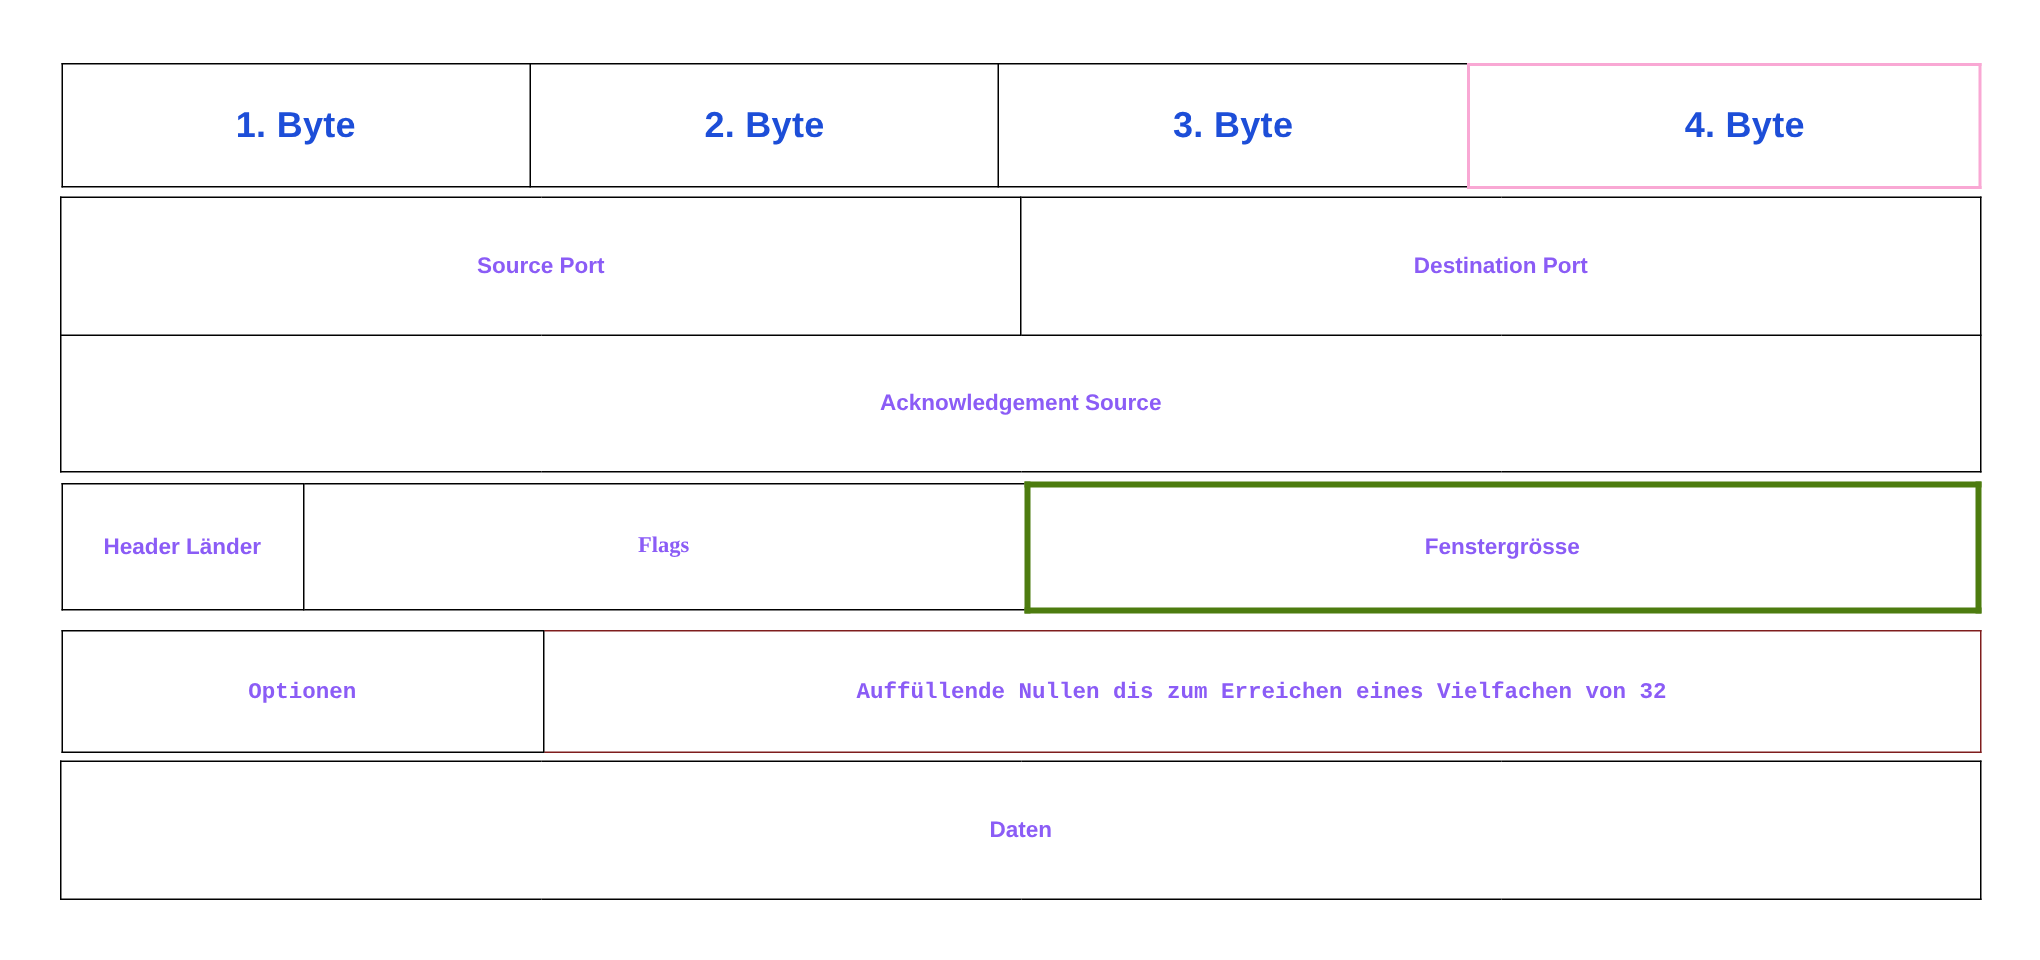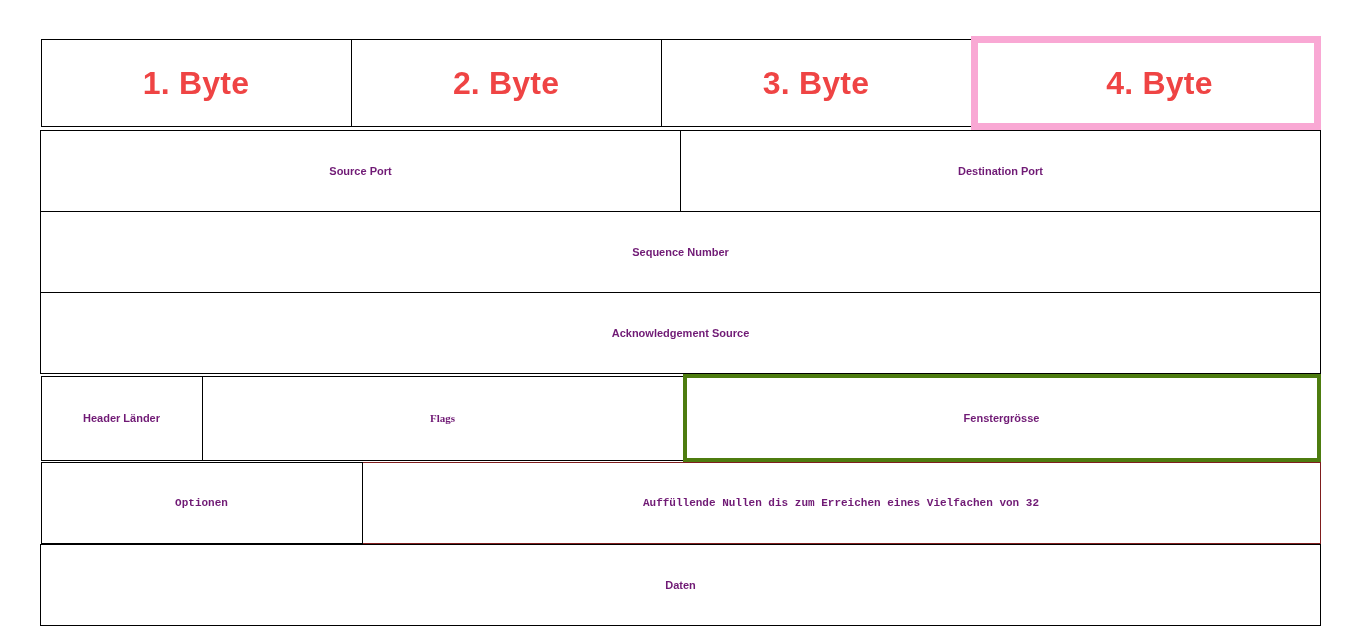--- a/index.html
+++ b/index.html
@@ -32,29 +32,29 @@
   .tcp-table td {
     border: 1px solid #000000;
     text-align: center;
     vertical-align: middle;
     height: 80px;
     padding: 0;
     background: #ffffff;
   }
 
   .byte-head {
-    color: #ef4444;
-    font-size: 32px;
+    color: #1d4ed8;
+    font-size: 24px;
     font-weight: bold;
     letter-spacing: 0.2px;
   }
 
   .field-label {
-    color: #701a75;
-    font-size: 11px;
+    color: #8b5cf6;
+    font-size: 15px;
     font-weight: bold;
   }
 
   .cell-text {
     display: block;
     width: 100%;
     text-align: center;
   }
 </style>
 </head>
@@ -71,43 +71,38 @@
                 <tr>
               <td style="border:1px solid #000;height:80px;width:25%;" class="byte-head">
                 <span class="cell-text">1. Byte</span>
               </td>
               <td style="border:1px solid #000;height:80px;width:25%;" class="byte-head">
                 <span class="cell-text">2. Byte</span>
               </td>
               <td style="border:1px solid #000;height:80px;width:25%;" class="byte-head">
                 <span class="cell-text">3. Byte</span>
               </td>
-              <td style="border:7px solid #f9a8d4;height:80px;width:25%;padding-left:28px;" class="byte-head">
+              <td style="border:2px solid #f9a8d4;height:80px;width:25%;padding-left:28px;" class="byte-head">
                 <span class="cell-text">4. Byte</span>
               </td>
             </tr>
           </tbody>
             </table>
         </td>
       </tr>
 
       <tr>
         <td colspan="2" class="field-label">
           <span class="cell-text">Source Port</span>
         </td>
         <td colspan="2" class="field-label">
           <span class="cell-text">Destination Port</span>
         </td>
       </tr>
 
-      <tr>
-        <td colspan="4" class="field-label">
-          <span class="cell-text">Sequence Number</span>
-        </td>
-      </tr>
 
       <tr>
         <td colspan="4" class="field-label">
           <span class="cell-text">Acknowledgement Source</span>
         </td>
       </tr>
 
       <tr>
         <td colspan="4" style="padding:0;border:0;height:0;margin-top:44px;">
           <table style="width:100%;border-collapse:collapse;table-layout:fixed;">

